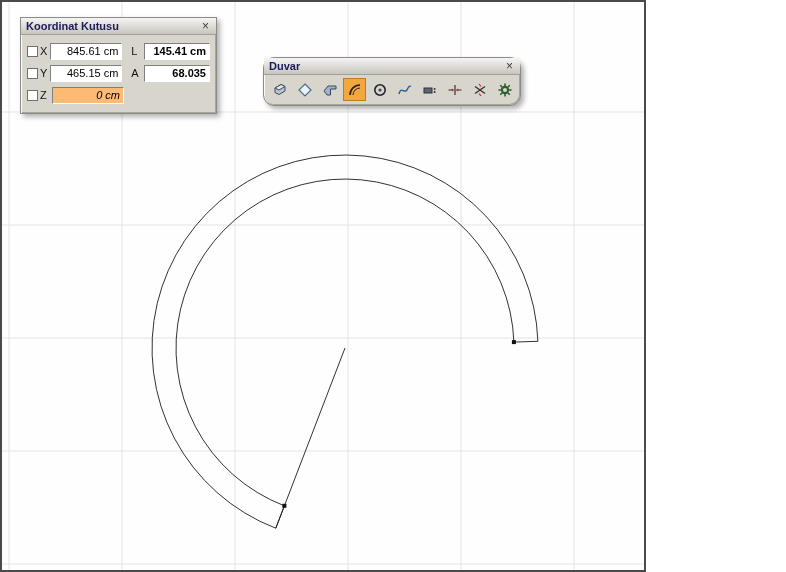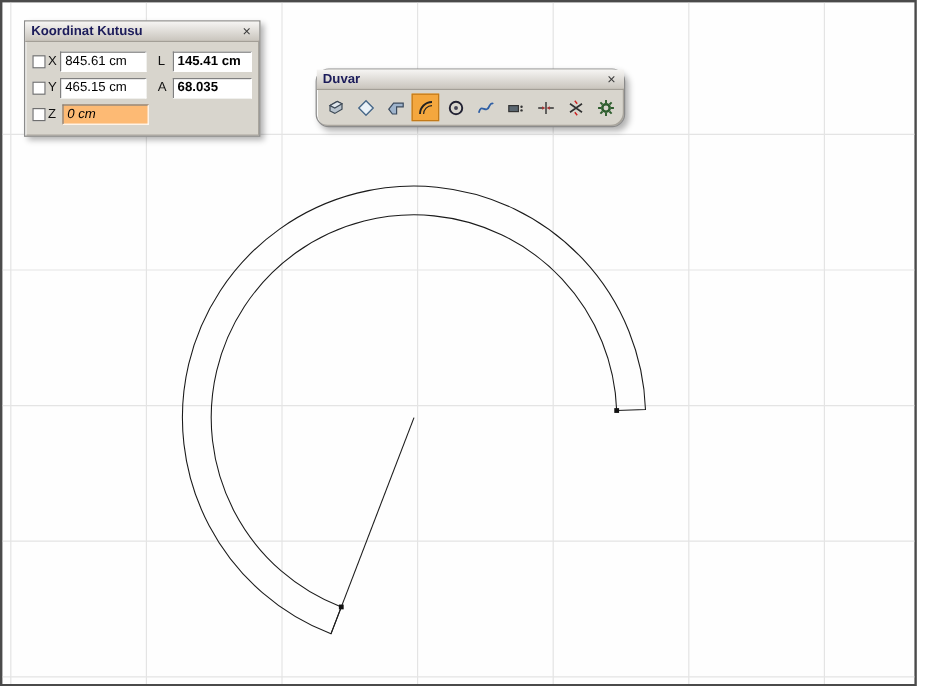--- a/index.html
+++ b/index.html
@@ -1,18 +1,18 @@
 <!DOCTYPE html>
 <html><head>
 <meta charset="utf-8">
 <style>
   * { margin:0; padding:0; box-sizing:border-box; }
   body { font-family:"Liberation Sans", sans-serif; background:#fff; }
   .app {
-    position:relative; width:764px; height:572px;
+    position:relative; width:646px; height:572px;
     border:2px solid #4a4a4a; background:#fefefe; overflow:hidden;
   }
   svg.canvas { position:absolute; left:0; top:0; }
 
   
   .panel {
     position:absolute; z-index:5;
     background:#D8D5CD;
     border:1px solid #8b8b8b;
     box-shadow: inset 1px 1px 0 #fbfbfa, inset -1px -1px 0 #a9a59d,
@@ -39,20 +39,21 @@
   .cb {
     width:11px; height:11px; background:#fff; border:1px solid #6f6f6f;
     display:inline-block; flex:0 0 auto;
   }
   .axis-label { width:12px; margin-left:2px; font-size:11px; color:#111; }
   .coord-input {
     width:72px; height:17px; font-family:"Liberation Sans",sans-serif;
     font-size:11px; padding:0 3px; background:#fff; color:#000;
     border:1px solid; border-color:#7f7f7f #ffffff #ffffff #7f7f7f;
     outline:none;
+    text-align:right;
   }
   .coord-input.muted { background:#fdba74;font-style:italic; }
   .pair-label { width:10px; margin-left:9px; margin-right:4px; font-size:11px; color:#111; }
   .coord-input.second { width:66px;font-weight:bold; }
 
   
   .duvar { left:261px; top:55px; width:258px; height:49px;border-radius:11px; }
   .tool-row { display:flex; align-items:center; padding:3px 4px; gap:2px; }
   .tool-btn {
     width:23px; height:23px; display:flex; align-items:center; justify-content:center;

